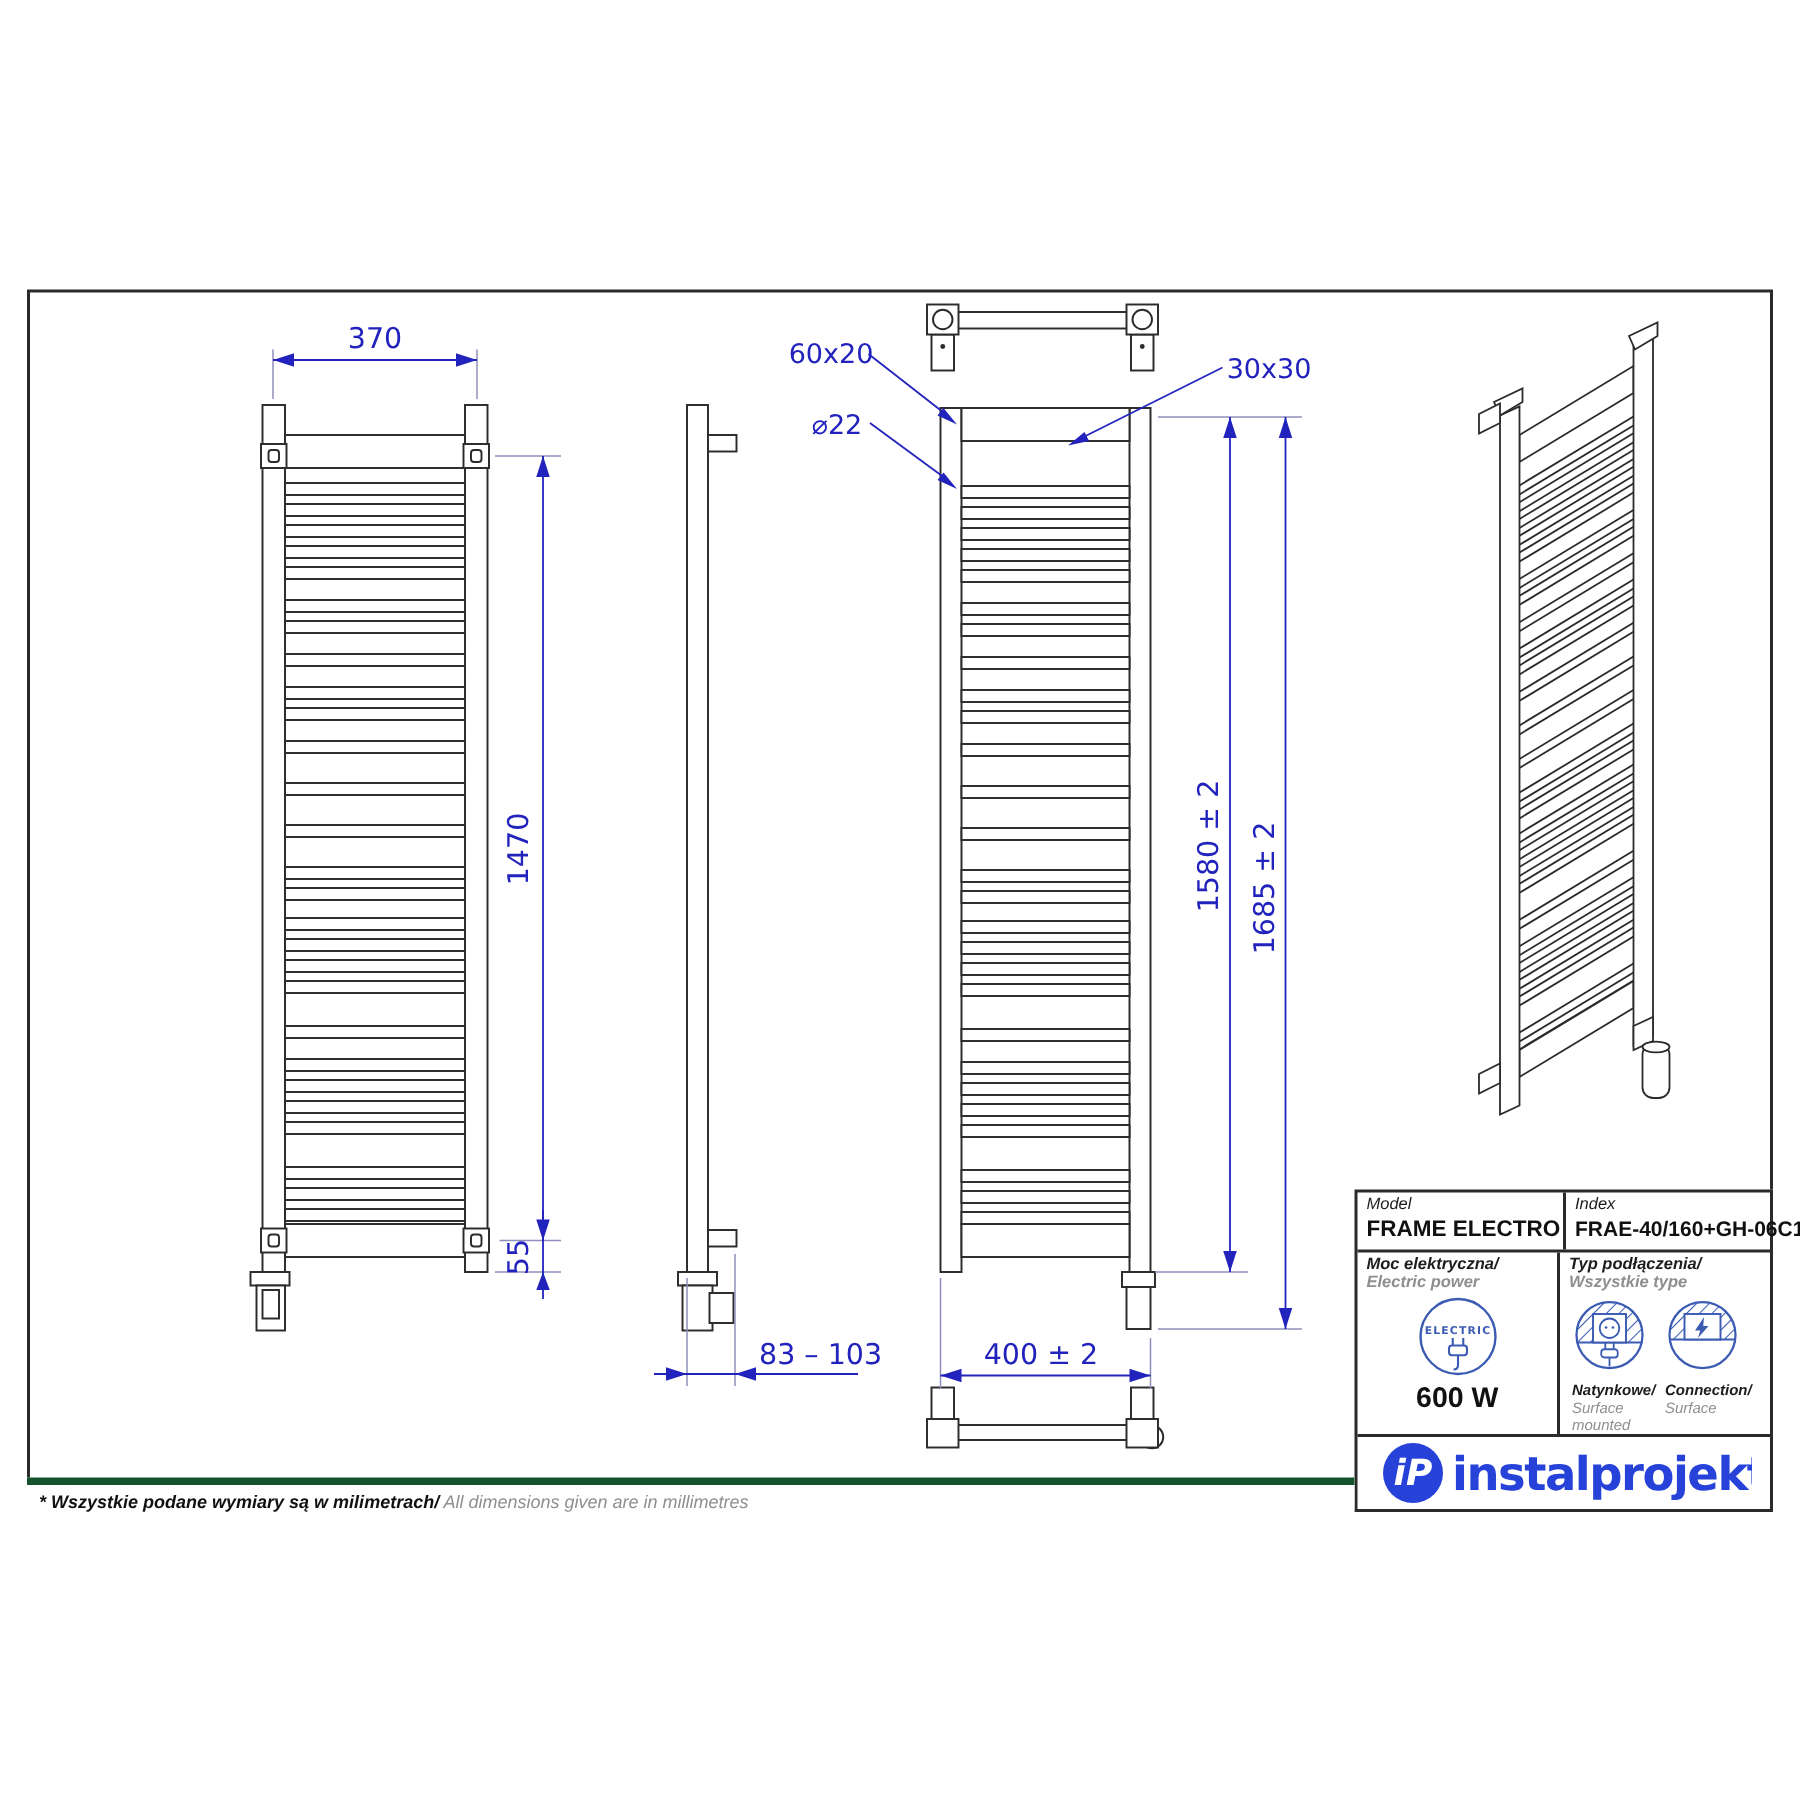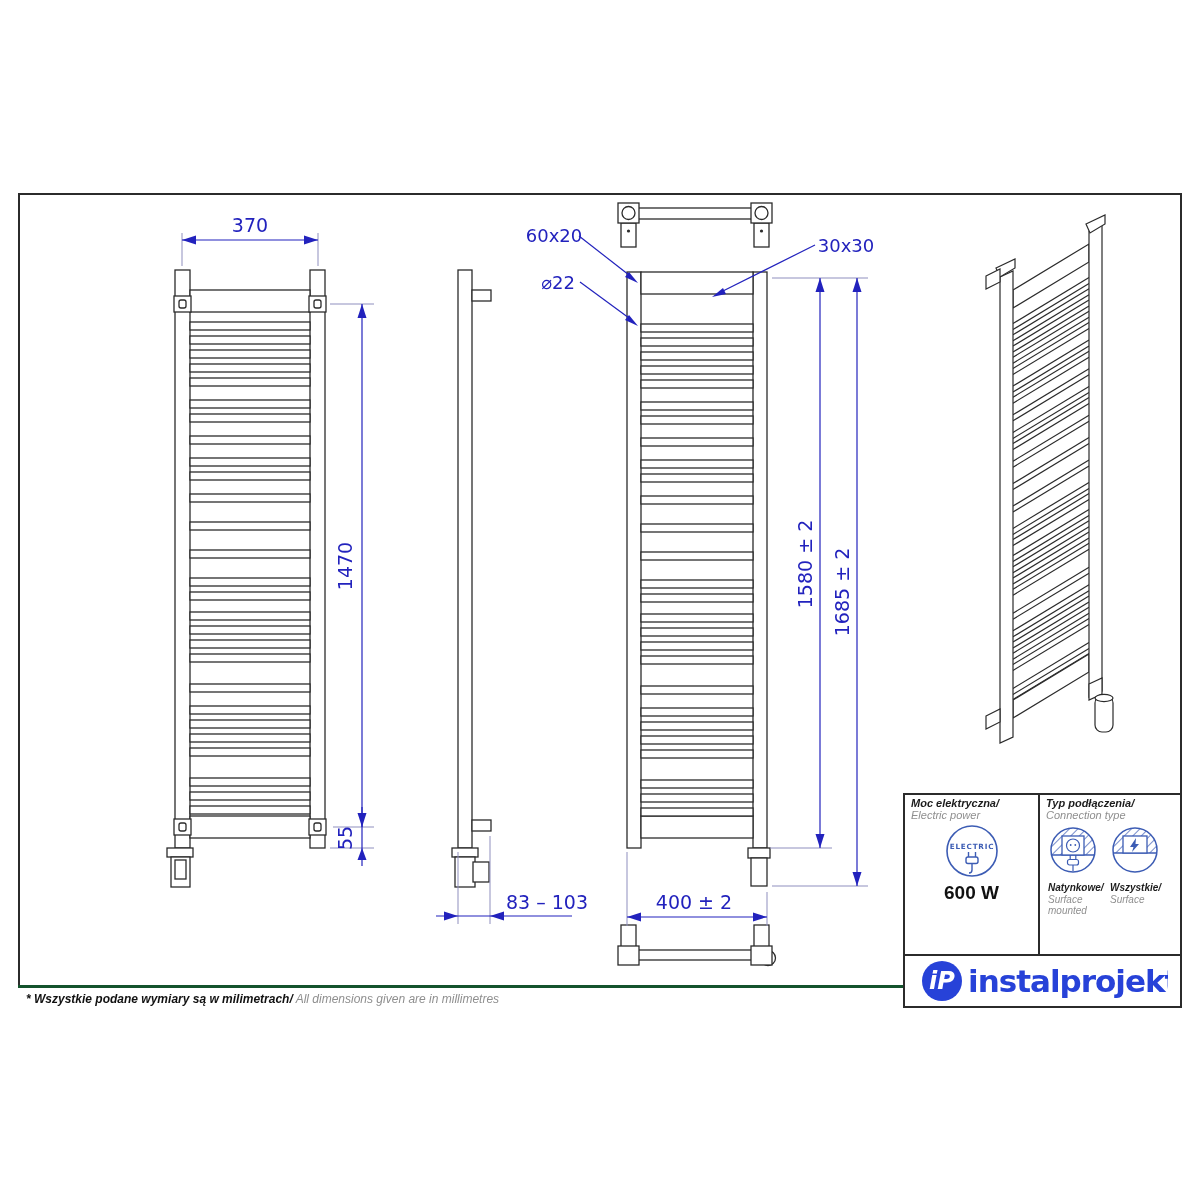--- a/index.html
+++ b/index.html
@@ -13,34 +13,34 @@
 
   
   .titleblock{position:absolute;left:903px;top:793px;width:279px;height:215px;border:2px solid #2b2b2b;box-sizing:border-box;background:#fff;display:flex;flex-direction:column;}
   .tb-row1{display:flex;height:40px;border-bottom:2px solid #2b2b2b;}
   .tb-row2{display:flex;height:121px;border-bottom:2px solid #2b2b2b;flex:1;}
   .tb-row3{height:50px;display:flex;align-items:center;justify-content:center;border-radius:23px;}
   .tb-cell{box-sizing:border-box;padding:2px 6px;position:relative;}
   .tb-c1{width:139px;border-right:2px solid #2b2b2b;}
   .tb-c2{flex:1;}
   .tb-label{font-size:11px;font-style:italic;color:#1c1c1c;}
-  .tb-label .en{color:#8f8f8f;font-weight:normal;margin-top:26px;}
+  .tb-label .en{color:#8f8f8f;font-weight:bold;margin-top:26px;}
   .tb-label .pl{font-weight:bold;}
   .tb-value{font-size:15px;font-weight:bold;color:#111;text-align:center;margin-top:2px;letter-spacing:0px;white-space:nowrap;}
   .powercell{display:flex;flex-direction:column;align-items:center;}
   .powercell .tb-label{align-self:flex-start;}
   .power-value{font-size:19px;font-weight:bold;color:#111;margin-top:1px;}
   .conn-icons{display:flex;justify-content:space-between;padding:4px 2px 0 2px;}
   .conn-item{display:flex;flex-direction:column;align-items:flex-start;width:62px;}
   .conn-caption{font-size:10px;font-style:italic;line-height:1.15;margin-top:7px;}
   .conn-caption .pl{font-weight:bold;color:#1c1c1c;}
   .conn-caption .en{color:#8f8f8f;}
 
   
-  .footnote{position:absolute;left:18px;top:985px;width:885px;height:23px;border-top:3px solid #14532d;box-sizing:border-box;background:#fff;font-size:12px;font-style:italic;padding:4px 0 0 8px;white-space:nowrap;}
+  .footnote{position:absolute;left:18px;top:985px;width:885px;height:23px;border-top:5px solid #14532d;box-sizing:border-box;background:#fff;font-size:12px;font-style:italic;padding:4px 0 0 8px;white-space:nowrap;}
   .footnote .pl{font-weight:bold;color:#111;}
   .footnote .en{color:#8f8f8f;}
 </style>
 </head>
 <body>
 
 <div class="stage">
 
   <div class="frame"></div>
 
@@ -304,37 +304,47 @@
     <text class="dimtxt" x="506" y="909" text-anchor="start">83 – 103</text>
     <text class="dimtxt" x="694" y="909" text-anchor="middle">400 ± 2</text>
     <text class="dimtxt" transform="translate(812,564) rotate(-90)" text-anchor="middle">1580 ± 2</text>
     <text class="dimtxt" transform="translate(849,592) rotate(-90)" text-anchor="middle">1685 ± 2</text>
     <text class="dimtxt small" x="554" y="242" text-anchor="middle">60x20</text>
     <text class="dimtxt small" x="558" y="289" text-anchor="middle">⌀22</text>
     <text class="dimtxt small" x="846" y="252" text-anchor="middle">30x30</text>
   </svg>
 
   <div class="titleblock">
+    <div class="tb-row1">
+      <div class="tb-cell tb-c1">
+        <div class="tb-label">Model</div>
+        <div class="tb-value">FRAME ELECTRO</div>
+      </div>
+      <div class="tb-cell tb-c2">
+        <div class="tb-label">Index</div>
+        <div class="tb-value" style="font-size:14px;">FRAE-40/160+GH-06C1</div>
+      </div>
+    </div>
     <div class="tb-row2">
       <div class="tb-cell tb-c1 powercell">
         <div class="tb-label"><span class="pl">Moc elektryczna/</span><span class="en"> Electric power</span></div>
         <svg width="60" height="60" viewBox="0 0 60 60">
           <circle cx="30" cy="30" r="25" fill="none" stroke="#3c5cb4" stroke-width="1.6"></circle>
           <text x="30" y="28" text-anchor="middle" font-size="7.2" font-weight="bold" letter-spacing="0.8" fill="#3c5cb4" font-family="DejaVu Sans, sans-serif">ELECTRIC</text>
           <g stroke="#3c5cb4" stroke-width="1.4" fill="none">
             <line x1="26.5" y1="31" x2="26.5" y2="36"></line>
             <line x1="33.5" y1="31" x2="33.5" y2="36"></line>
             <rect x="24" y="36" width="12" height="6.5" rx="2"></rect>
             <path d="M30 42.5 L30 49 Q30 52 27 52"></path>
           </g>
         </svg>
         <div class="power-value">600 W</div>
       </div>
       <div class="tb-cell tb-c2">
-        <div class="tb-label"><span class="pl">Typ podłączenia/</span><br><span class="en">Connection type</span></div>
+        <div class="tb-label"><span class="pl">Typ podłączenia/</span><br><span class="en">Wszystkie type</span></div>
         <div class="conn-icons">
           <div class="conn-item">
             <svg width="50" height="50" viewBox="-25 -25 50 50">
               <defs>
                   <clipPath id="clipA">
                     <circle cx="0" cy="0" r="22"></circle>
                   </clipPath>
                 </defs>
               <g clip-path="url(#clipA)">
                 <rect x="-23" y="-23" width="46" height="28" fill="url(#hatch)"></rect>
@@ -364,21 +374,21 @@
                 </defs>
               <g clip-path="url(#clipB)">
                 <rect x="-23" y="-23" width="46" height="26" fill="url(#hatch)"></rect>
                 <rect x="-23" y="3" width="46" height="20" fill="#ffffff"></rect>
               </g>
               <line x1="-22" y1="3" x2="22" y2="3" stroke="#3c5cb4" stroke-width="1.3"></line>
               <rect x="-12" y="-14" width="24" height="17" fill="#ffffff" stroke="#3c5cb4" stroke-width="1.3"></rect>
               <polygon points="1,-12 -5,-3 -1.5,-3 -3,2 4,-6 0.5,-6" fill="#3c5cb4"></polygon>
               <circle cx="0" cy="0" r="22" fill="none" stroke="#3c5cb4" stroke-width="1.5"></circle>
             </svg>
-            <div class="conn-caption"><span class="pl">Wszystkie/</span><br><span class="en">Surface</span></div>
+            <div class="conn-caption"><span class="pl">Connection/</span><br><span class="en">Surface</span></div>
           </div>
         </div>
       </div>
     </div>
     <div class="tb-row3">
       <svg width="250" height="46" viewBox="0 0 250 46">
         <circle cx="24" cy="23" r="20" fill="#2742d8"></circle>
         <text x="24" y="31" text-anchor="middle" font-size="24" font-weight="bold" font-style="italic" fill="#ffffff" font-family="DejaVu Sans, sans-serif">iP</text>
         <text x="50" y="34" font-size="31" font-weight="bold" fill="#2742d8" letter-spacing="-1" font-family="DejaVu Sans, sans-serif">instalprojekt</text>
       </svg>

